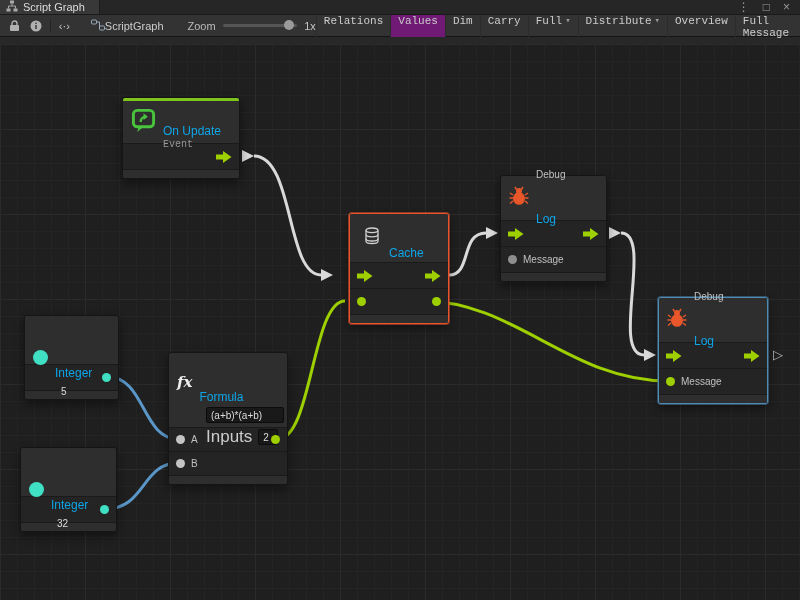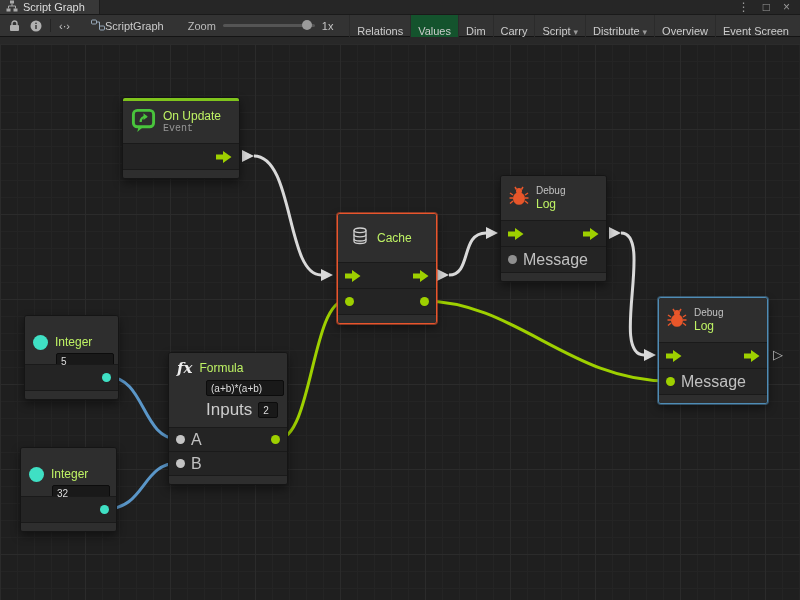--- a/index.html
+++ b/index.html
@@ -14,62 +14,62 @@
 
   
   .toolbar { height:22px; background:#333333; border-bottom:1px solid #141414; display:flex; align-items:center; padding:0 4px; color:#c5c5c5; font-size:11px; }
   .tbi { display:flex; align-items:center; justify-content:center; height:100%; padding:0 5px; }
   .sep { width:1px; height:13px; background:#242424; margin:0 3px; }
   .chip { display:flex; align-items:center; margin-left:16px; color:#cccccc; }
   .zoom-label { margin-left:24px; color:#bbbbbb; }
   .zoom-track { width:92px; height:3px; background:#555555; border-radius:2px; position:relative; margin:0 7px; }
   .zoom-handle { position:absolute; right:3px; top:-4px; width:10px; height:10px; border-radius:50%; background:#9a9a9a; }
   .btn-group { margin-left:auto; display:flex; height:22px; }
-  .tb-btn { display:flex; align-items:flex-end; gap:3px; padding:0 7px; height:22px; border-left:1px solid #2b2b2b; color:#cccccc; }
-  .tb-btn.active { background:#14532d; }
+  .tb-btn { display:flex; align-items:flex-start; gap:3px; padding:0 7px; height:22px; border-left:1px solid #2b2b2b; color:#cccccc;font-family:Liberation Mono, monospace; }
+  .tb-btn.active { background:#701a75; }
   .dd { font-size:9px; color:#999999; }
 
   
   .canvas { position:absolute; left:0; top:44px; width:800px; height:556px; overflow:hidden;
     background-color:#1f1f1f;
     background-image:
       linear-gradient(#2b2b2b 1px, transparent 1px),
       linear-gradient(90deg,#2b2b2b 1px, transparent 1px),
       linear-gradient(#242424 1px, transparent 1px),
       linear-gradient(90deg,#242424 1px, transparent 1px);
     background-size:85px 85px,85px 85px,17px 17px,17px 17px; }
   svg.wires { position:absolute; left:0; top:0; z-index:1; }
 
   
   .node { position:absolute; z-index:2; background:#2e2e2e; border:1px solid #151515; border-radius:3px;
           box-shadow:0 4px 10px rgba(0,0,0,.45); color:#dddddd; }
   .nhead { background:#2e2e2e; border-radius:2px 2px 0 0; padding:6px 8px; }
   .prow { height:26px; background:#242424; border-top:1px solid #1a1a1a; display:flex; align-items:center; padding:0 7px; }
   .frow { height:24px; }
   .nfoot { height:9px; background:#2e2e2e; border-top:1px solid #1a1a1a; border-radius:0 0 2px 2px; }
-  .ntitle { font-size:12px; color:#bef264; line-height:1.2; }
+  .ntitle { font-size:12px; color:#0ea5e9; line-height:1.2;margin-top:31px; }
   .nsub { font-size:10px; color:#969696; line-height:1.2;font-family:Liberation Mono, monospace; }
   .ncat { font-size:10px; color:#c2c2c2; line-height:1.2; }
   .dot { width:9px; height:9px; border-radius:50%; flex:0 0 auto; }
   .dot.gray { background:#8f8f8f; }
   .dot.lime { background:#9ed000; }
   .dot.teal { background:#3fe0c4; }
   .dot.light { background:#c4c4c4; }
   .vbox { background:#191919; border:1px solid #0c0c0c; border-radius:2px; color:#dcdcdc; font-size:10px;
           padding:1px 4px; height:16px; display:flex; align-items:center; }
-  .portlabel { font-size:16px; color:#c0c0c0; margin-left:6px; }
+  .portlabel { font-size:10px; color:#c0c0c0; margin-left:6px; }
   .arrow-port { display:flex; }
   .hrow { display:flex; align-items:center; gap:7px; }
   .fx { font-family:"DejaVu Serif","Liberation Serif",serif; font-style:italic; font-weight:bold; font-size:15px; color:#eeeeee; }
   .inticon { width:15px; height:15px; border-radius:50%; background:#3fe0c4; flex:0 0 auto; }
   .greenstrip { height:3px; background:#7fc41c; border-radius:2px 2px 0 0; }
 
   .node-onupdate { left:122px; top:53px;  width:118px; }
   .node-onupdate .nhead { height:42px; display:flex; gap:7px; align-items:center; border-radius:0; }
-  .node-cache    { left:337px; top:169px; width:100px; border-color:#e8552d; box-shadow:0 0 0 1px rgba(232,85,45,.55),0 4px 10px rgba(0,0,0,.45); }
+  .node-cache    { left:349px; top:169px; width:100px; border-color:#e8552d; box-shadow:0 0 0 1px rgba(232,85,45,.55),0 4px 10px rgba(0,0,0,.45); }
   .node-cache .nhead { height:48px; display:flex; gap:8px; align-items:center; padding-left:13px; }
   .node-debug1   { left:500px; top:131px; width:107px; }
   .node-debug2   { left:658px; top:253px; width:110px; border-color:#4f8cb5; box-shadow:0 0 0 1px rgba(79,140,181,.5),0 4px 10px rgba(0,0,0,.45); }
   .dbg-head { height:44px; display:flex; gap:7px; align-items:center;padding-left:8px; }
   .node-int1 { left:24px; top:271px; width:95px; }
   .node-int2 { left:20px; top:403px; width:97px; }
   .int-head { height:48px; padding-top:19px; }
   .node-formula { left:168px; top:308px; width:120px; }
   .formula-head { height:74px; padding-top:6px; }
   .play { position:absolute; left:773px; top:303px; color:#b5b5b5; font-size:13px; z-index:2; }
@@ -136,32 +136,32 @@
       <span class="tb-btn active">
           <span>Values</span>
         </span>
       <span class="tb-btn">
           <span>Dim</span>
         </span>
       <span class="tb-btn">
           <span>Carry</span>
         </span>
       <span class="tb-btn">
-          <span>Script</span>
+          <span>Full</span>
           <span class="dd">▾</span>
         </span>
       <span class="tb-btn">
           <span>Distribute</span>
           <span class="dd">▾</span>
         </span>
       <span class="tb-btn">
           <span>Overview</span>
         </span>
       <span class="tb-btn">
-          <span>Event Screen</span>
+          <span>Full Message</span>
         </span>
     </div>
   </div>
 
   <div class="canvas">
 
     <svg class="wires" width="800" height="556" viewBox="0 0 800 556">
 
       <polygon points="242,106 254,112 242,118" fill="#d9d9d9"></polygon>
       <path d="M254 112 C 294 112, 286 231, 321 231" stroke="#d9d9d9" stroke-width="3" fill="none"></path>

